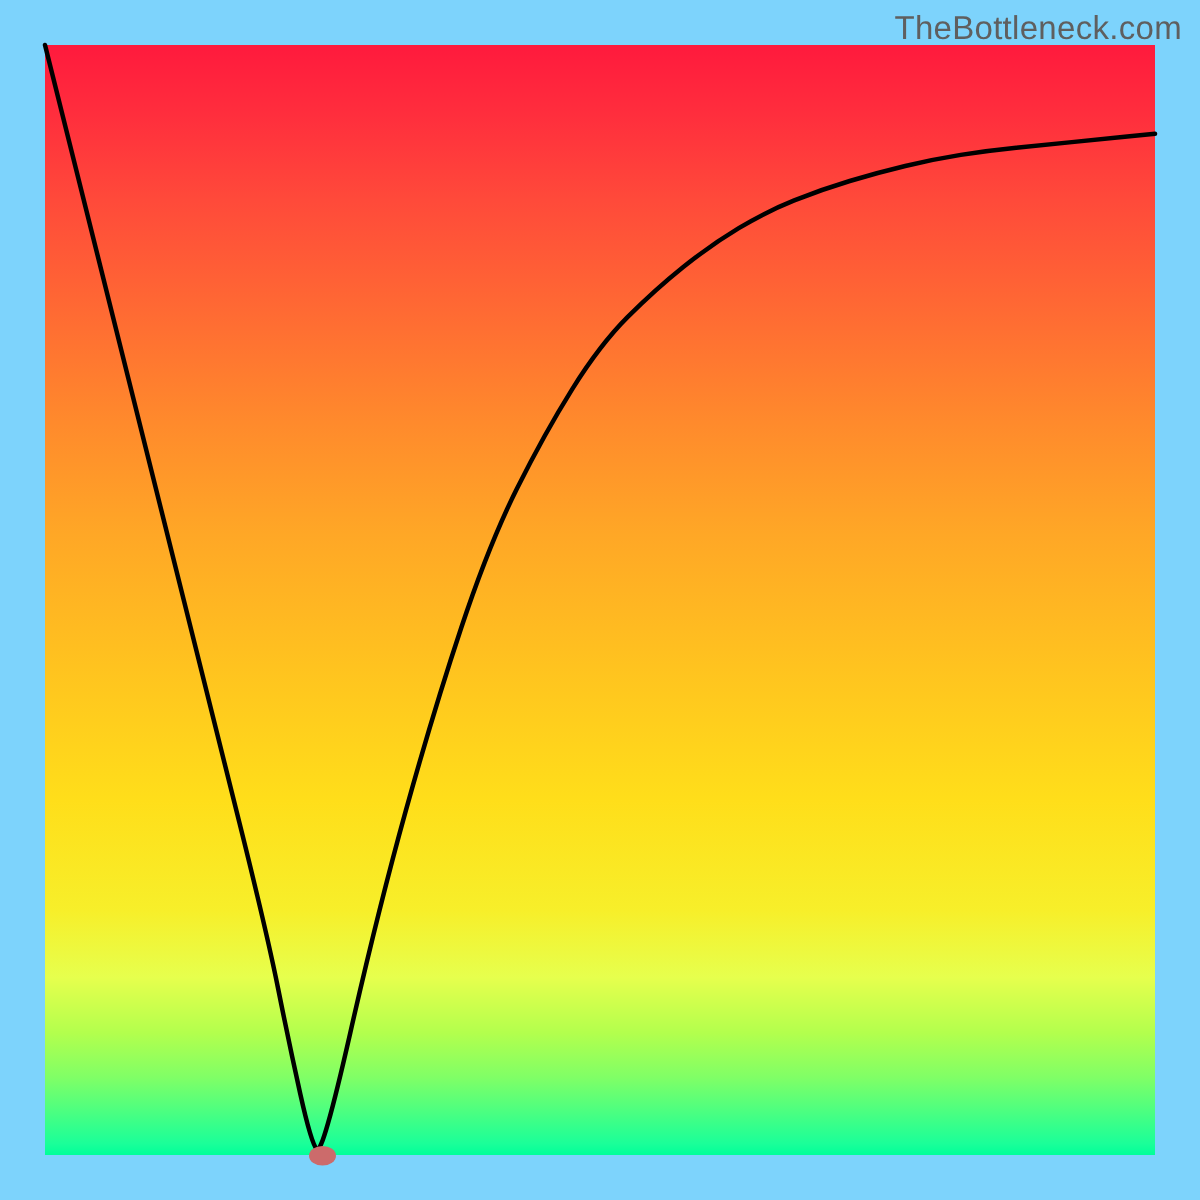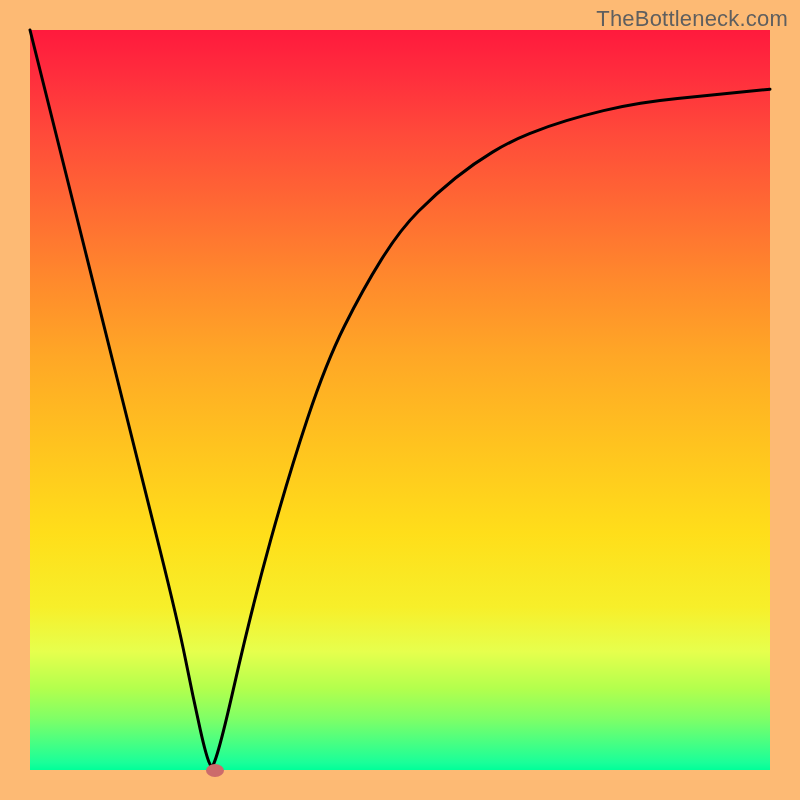--- a/index.html
+++ b/index.html
@@ -8,21 +8,21 @@
     width: 800px;
     height: 800px;
     overflow: hidden;
     background: #000;
     font-family: Arial, Helvetica, sans-serif;
   }
   .frame {
     position: relative;
     width: 800px;
     height: 800px;
-    background: #fdba74;
+    background: #7dd3fc;
   }
   .plot-area {
     position: absolute;
     left: 30px;
     top: 30px;
     width: 740px;
     height: 740px;
     
     background: linear-gradient(
       to bottom,

